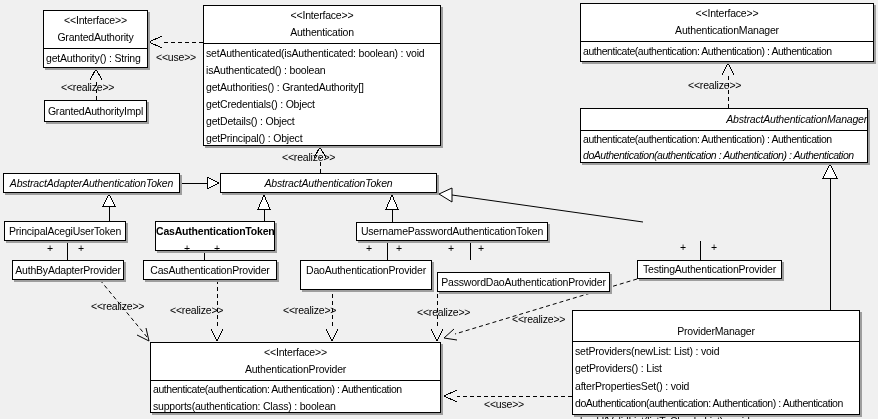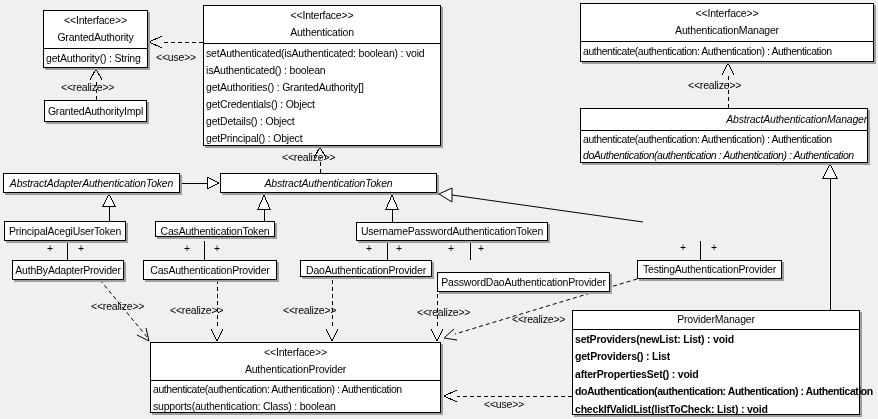--- a/index.html
+++ b/index.html
@@ -13,21 +13,21 @@
     position:absolute;background:#fff;border:1px solid #000;
     box-shadow:2px 2px 0 #9e9e9e;box-sizing:border-box;z-index:2;
   }
   .hd{border-bottom:1px solid #000;text-align:center;overflow:hidden;}
   .hd .st{line-height:17px;padding-top:1px;white-space:nowrap;}
   .hd .nm{line-height:16px;white-space:nowrap;}
   .nm1{text-align:center;white-space:nowrap;}
   .ms{padding:1px 2px 0 2px;}
   .m{white-space:nowrap;line-height:17px;}
   .lh16 .m{line-height:16px;}
-  .lh17-4 .m{line-height:17.4px;font-weight:bold;}
+  .lh17-4 .m{line-height:17.4px;}
   .it{font-style:italic;}
   .xtight{letter-spacing:-0.45px;}
   .edge-label{position:absolute;white-space:nowrap;z-index:3;}
   .mult{position:absolute;z-index:3;}
   svg path{stroke:#000;stroke-width:1;fill:none;}
   svg path.dash{stroke-dasharray:4 3;}
   svg polygon{fill:#fff;stroke:#000;stroke-width:1;}
 </style>
 </head>
 <body>
@@ -145,47 +145,47 @@
   </div>
 
   <div class="uml" style="left:4px;top:221px;width:122px;height:20px;">
     <div class="nm1" style="line-height:18px;">PrincipalAcegiUserToken</div>
   </div>
 
   <div class="uml" style="left:12px;top:260px;width:112px;height:20px;">
     <div class="nm1" style="line-height:18px;">AuthByAdapterProvider</div>
   </div>
 
-  <div class="uml" style="left:155px;top:221px;width:120px;height:16px;">
+  <div class="uml" style="left:155px;top:221px;width:120px;height:30px;font-weight:bold;">
     <div class="nm1" style="line-height:18px;">CasAuthenticationToken</div>
   </div>
 
   <div class="uml" style="left:143px;top:260px;width:134px;height:20px;">
     <div class="nm1" style="line-height:18px;">CasAuthenticationProvider</div>
   </div>
 
   <div class="uml" style="left:356px;top:222px;width:192px;height:19px;">
     <div class="nm1" style="line-height:17px;">UsernamePasswordAuthenticationToken</div>
   </div>
 
-  <div class="uml" style="left:300px;top:260px;width:132px;height:17px;">
+  <div class="uml" style="left:300px;top:260px;width:132px;height:30px;">
     <div class="nm1" style="line-height:18px;">DaoAuthenticationProvider</div>
   </div>
 
   <div class="uml" style="left:437px;top:260px;width:173px;height:20px;margin-top:12px;">
     <div class="nm1" style="line-height:18px;">PasswordDaoAuthenticationProvider</div>
   </div>
 
 
   <div class="uml" style="left:637px;top:260px;width:145px;height:19px;">
     <div class="nm1" style="line-height:17px;">TestingAuthenticationProvider</div>
   </div>
 
   <div class="uml" style="left:572px;top:310px;width:288px;height:105px;">
-    <div class="hd" style="height:18px;">
+    <div class="hd" style="height:18px;margin-top:12px;">
       <div class="nm" style="line-height:17px;">ProviderManager</div>
     </div>
     <div class="ms lh17-4">
       <div class="m">setProviders(newList: List) : void</div>
       <div class="m">getProviders() : List</div>
       <div class="m">afterPropertiesSet() : void</div>
       <div class="m xtight">doAuthentication(authentication: Authentication) : Authentication</div>
       <div class="m">checkIfValidList(listToCheck: List) : void</div>
     </div>
   </div>

